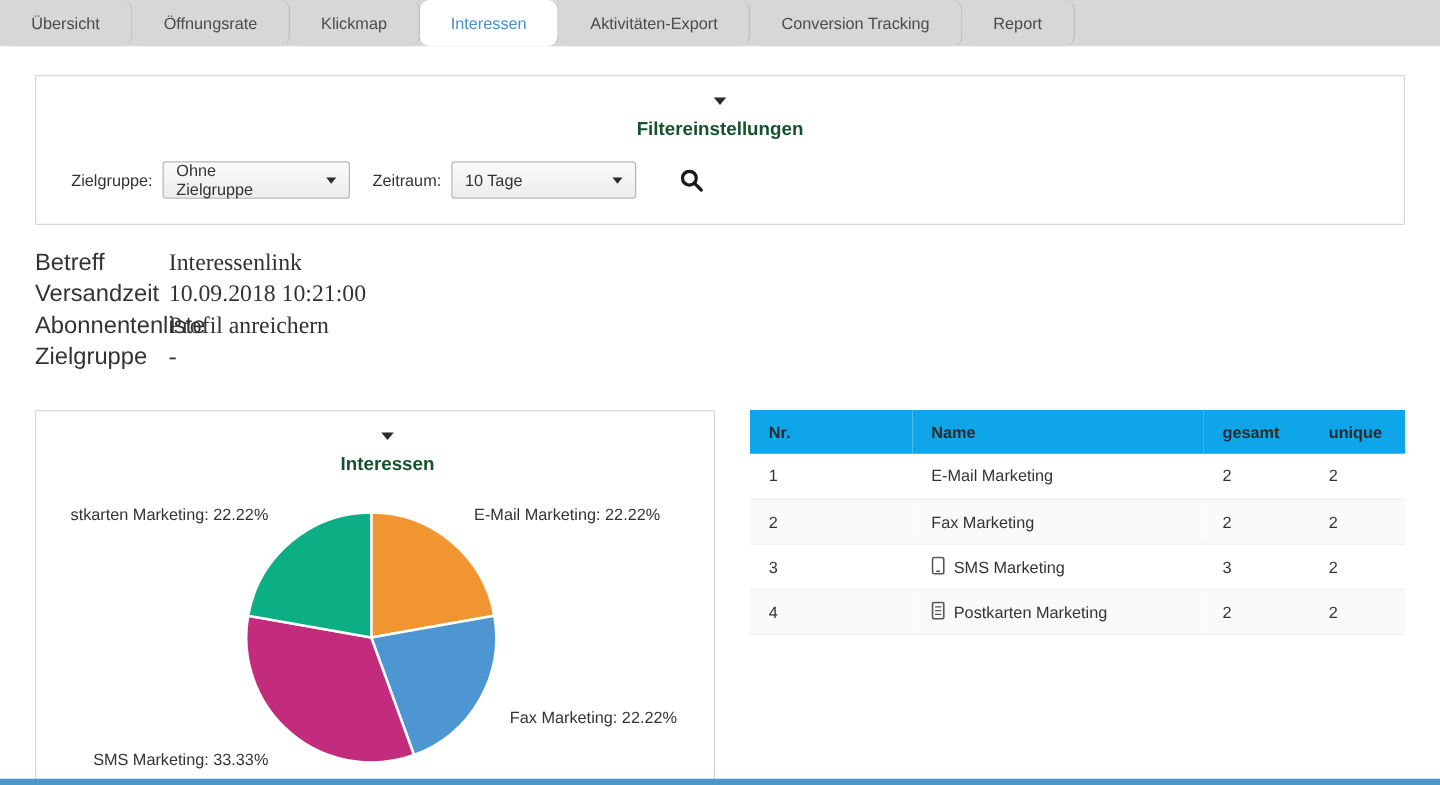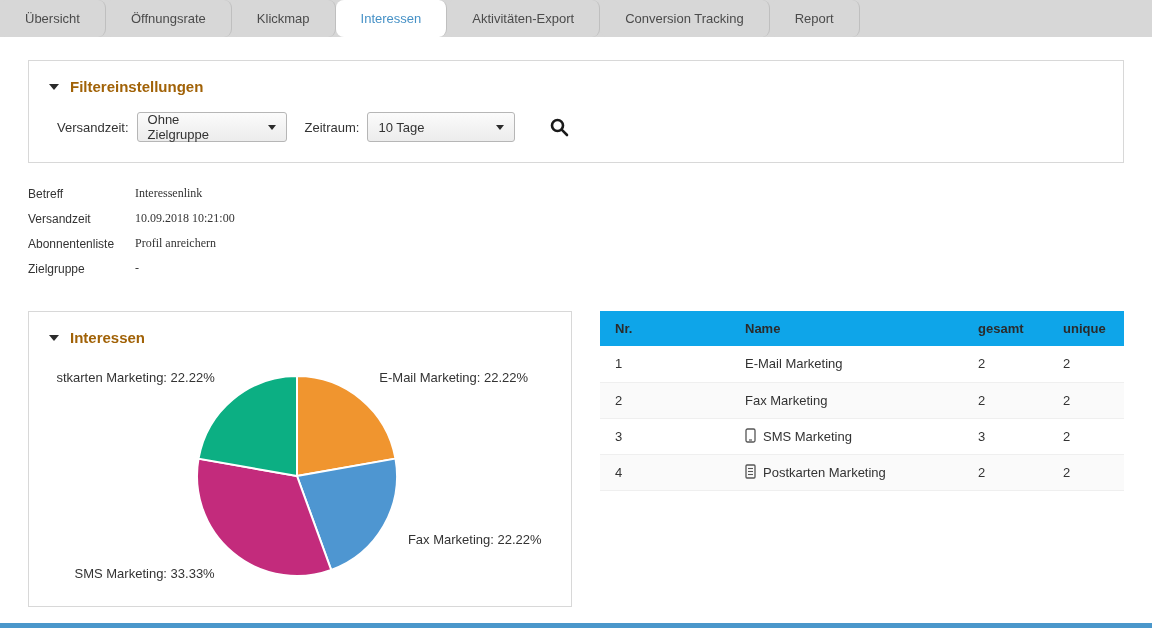--- a/index.html
+++ b/index.html
@@ -10,35 +10,35 @@
 
   .tabbar { display:flex; height:37px; background:#d7d7d7; }
   .tab { display:flex; align-items:center; padding:0 25px; font-size:13px; color:#4b4b4b;
          border-right:1px solid #bfbfbf; cursor:pointer; white-space:nowrap; background:#d7d7d7;border-radius:8px; }
   .tab.active { background:#fff; color:var(--active-tab-text); }
 
   .content { padding:23px 28px 0; }
   .panel { border:1px solid #d8d8d8; background:#fff; }
   .filter-panel { padding:17px 20px 20px; margin-bottom:18px; }
   .panel-title { display:flex; align-items:center; gap:11px; font-size:15px; font-weight:bold;
-                 color:#a16207; cursor:pointer; }
+                 color:#14532d; cursor:pointer;flex-direction:column; }
   .tri { width:0; height:0; border-left:5px solid transparent; border-right:5px solid transparent;
          border-top:6px solid #2b2b2b; }
   .filter-row { display:flex; align-items:center; margin-top:17px; padding-left:8px; font-size:13px; }
   .filter-row label { margin-right:8px; color:#333; }
   .dropdown { display:flex; align-items:center; justify-content:space-between; width:150px; height:30px;
               padding:0 10px; border:1px solid #b6b6b6; border-radius:3px;
               background:linear-gradient(#fbfbfb,#ececec); margin-right:18px; cursor:pointer;
               font-size:13px; color:#333;gap:36px; }
   .dropdown.zeitraum { width:148px; }
   .dd-tri { width:0; height:0; border-left:4px solid transparent; border-right:4px solid transparent;
             border-top:5px solid #2b2b2b; }
   .search-btn { margin-left:16px; cursor:pointer; display:flex; align-items:center; }
 
-  .details { margin-top:16px; font-size:12px; }
+  .details { margin-top:16px; font-size:19px; }
   .detail-row { display:flex; height:25px; align-items:center; }
   .detail-label { width:107px; color:#333; }
   .detail-value { color:#333;font-family:Liberation Serif, serif; }
 
   .bottom-area { display:flex; margin-top:30px; align-items:flex-start; }
   .interests-panel { width:544px; padding:17px 0 12px; margin-right:28px; }
   .interests-panel .panel-title { padding-left:20px; }
   #pie-svg { display:block; margin-top:8px; }
   .pie-label { font-size:13px; fill:#333; font-family:"Liberation Sans","DejaVu Sans",sans-serif; }
 
@@ -69,21 +69,21 @@
 </div>
 
 <div class="content">
 
   <div class="panel filter-panel">
     <div class="panel-title">
       <span class="tri"></span>
       <span>Filtereinstellungen</span>
     </div>
     <div class="filter-row">
-      <label>Versandzeit:</label>
+      <label>Zielgruppe:</label>
       <div class="dropdown">
         <span>Ohne Zielgruppe</span>
         <span class="dd-tri"></span>
       </div>
       <label>Zeitraum:</label>
       <div class="dropdown zeitraum">
         <span>10 Tage</span>
         <span class="dd-tri"></span>
       </div>
       <span class="search-btn">

